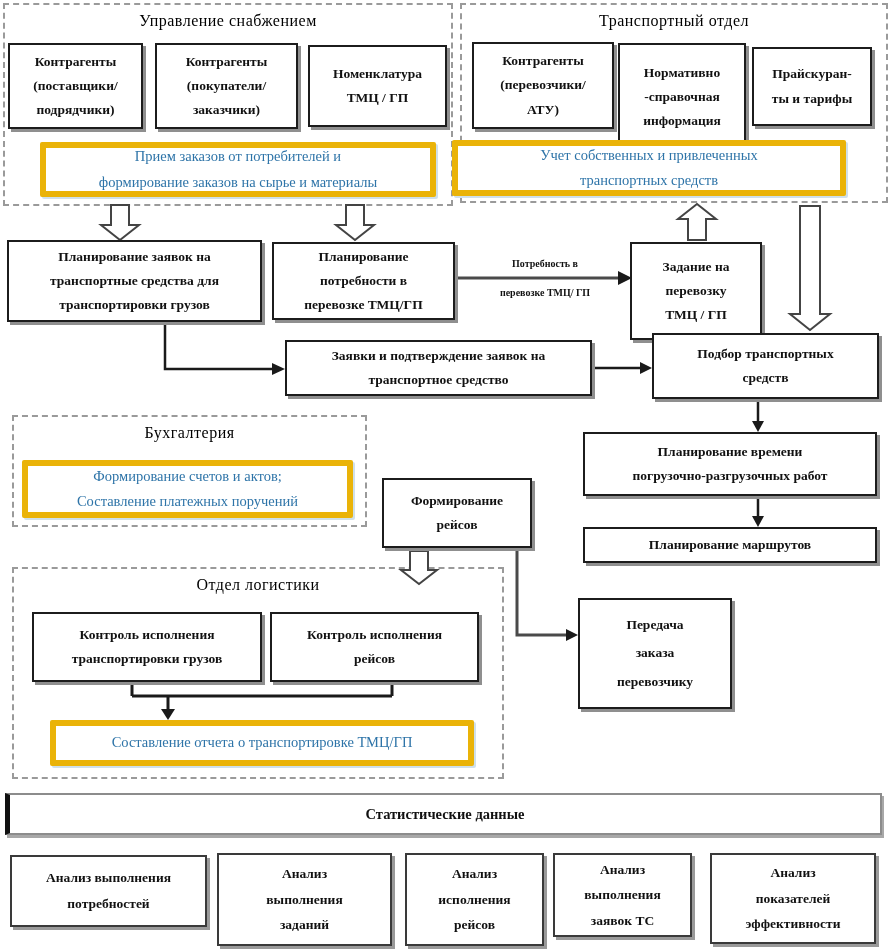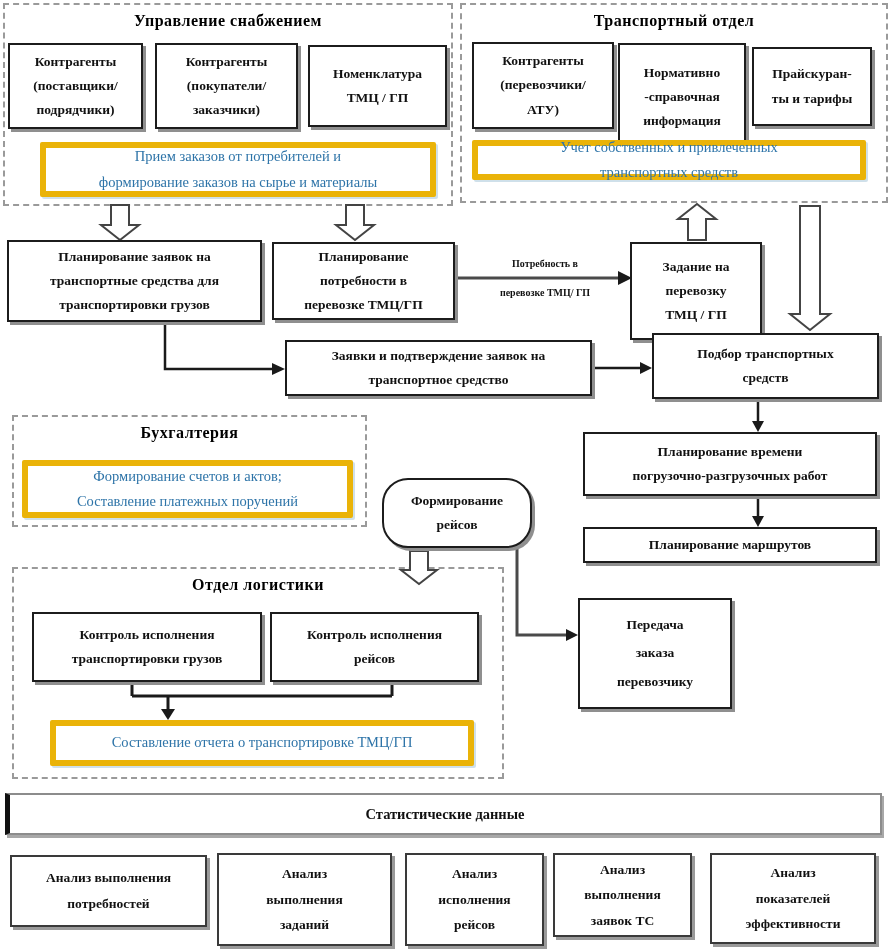--- a/index.html
+++ b/index.html
@@ -1,19 +1,19 @@
 <!DOCTYPE html>
 <html><head>
 <meta charset="utf-8">
 <style>
   html,body{margin:0;padding:0;background:#fff;}
   .stage{position:relative;width:893px;height:951px;background:#fff;
          font-family:"Liberation Serif","DejaVu Serif",serif;color:#111;overflow:hidden;}
   .container{position:absolute;border:2px dashed #9a9a9a;background:transparent;box-sizing:border-box;z-index:1;}
-  .sec-title{margin-top:7px;text-align:center;font-weight:bold;font-size:16px;letter-spacing:.5px;color:#000;}
+  .sec-title{margin-top:7px;text-align:center;font-weight:normal;font-size:16px;letter-spacing:.5px;color:#000;}
   .box{position:absolute;background:#fff;border:2px solid #1c1c1c;box-shadow:3px 3px 0 #8f8f8f;
        display:flex;align-items:center;justify-content:center;text-align:center;
        font-weight:bold;font-size:13.5px;line-height:1.8;white-space:pre-line;
        box-sizing:border-box;z-index:10;}
   .bluebox{position:absolute;background:#fff;border:6px solid #eab308;border-radius:2px;
        box-shadow:2px 2px 0 #cfe0ea;display:flex;align-items:center;justify-content:center;
        text-align:center;font-size:14.5px;line-height:1.75;white-space:pre-line;
        color:#2E74A8;box-sizing:border-box;z-index:10;}
   .bar{position:absolute;background:#fff;border:2px solid #8c8c8c;border-left:5px solid #111;
        box-shadow:2px 3px 0 #a8a8a8;display:flex;align-items:center;justify-content:center;
@@ -82,21 +82,21 @@
 формирование заказов на сырье и материалы</div>
 
   <div class="box" style="left:472px;top:42px;width:142px;height:87px;">Контрагенты
 (перевозчики/
 АТУ)</div>
   <div class="box" style="left:618px;top:43px;width:128px;height:108px;">Нормативно
 -справочная
 информация</div>
   <div class="box" style="left:752px;top:47px;width:120px;height:79px;">Прайскуран-
 ты и тарифы</div>
-  <div class="bluebox" style="left:472px;top:140px;width:394px;height:40px;">Учет собственных и привлеченных
+  <div class="bluebox" style="left:452px;top:140px;width:394px;height:56px;">Учет собственных и привлеченных
 транспортных средств</div>
 
   <div class="box" style="left:7px;top:240px;width:255px;height:82px;">Планирование заявок на
 транспортные средства для
 транспортировки грузов</div>
   <div class="box" style="left:272px;top:242px;width:183px;height:78px;">Планирование
 потребности в
 перевозке ТМЦ/ГП</div>
   <div class="need-label">
     <span class="l1">Потребность в</span>
@@ -105,21 +105,21 @@
   <div class="box" style="left:630px;top:242px;width:132px;height:98px;">Задание на
 перевозку
 ТМЦ / ГП</div>
   <div class="box" style="left:285px;top:340px;width:307px;height:56px;">Заявки и подтверждение заявок на
 транспортное средство</div>
   <div class="box" style="left:652px;top:333px;width:227px;height:66px;">Подбор транспортных
 средств</div>
   <div class="box" style="left:583px;top:432px;width:294px;height:64px;">Планирование времени
 погрузочно-разгрузочных работ</div>
   <div class="box" style="left:583px;top:527px;width:294px;height:36px;">Планирование маршрутов</div>
-  <div class="box" style="left:382px;top:478px;width:150px;height:70px;border-radius:26px;">Формирование
+  <div class="box" style="left:382px;top:478px;width:150px;height:70px;">Формирование
 рейсов</div>
   <div class="box" style="left:578px;top:598px;width:154px;height:111px;line-height:2.1;">Передача
 заказа
 перевозчику</div>
 
   <div class="bluebox" style="left:22px;top:460px;width:331px;height:58px;">Формирование счетов и актов;
 Составление платежных поручений</div>
 
   <div class="box" style="left:32px;top:612px;width:230px;height:70px;">Контроль исполнения
 транспортировки грузов</div>

